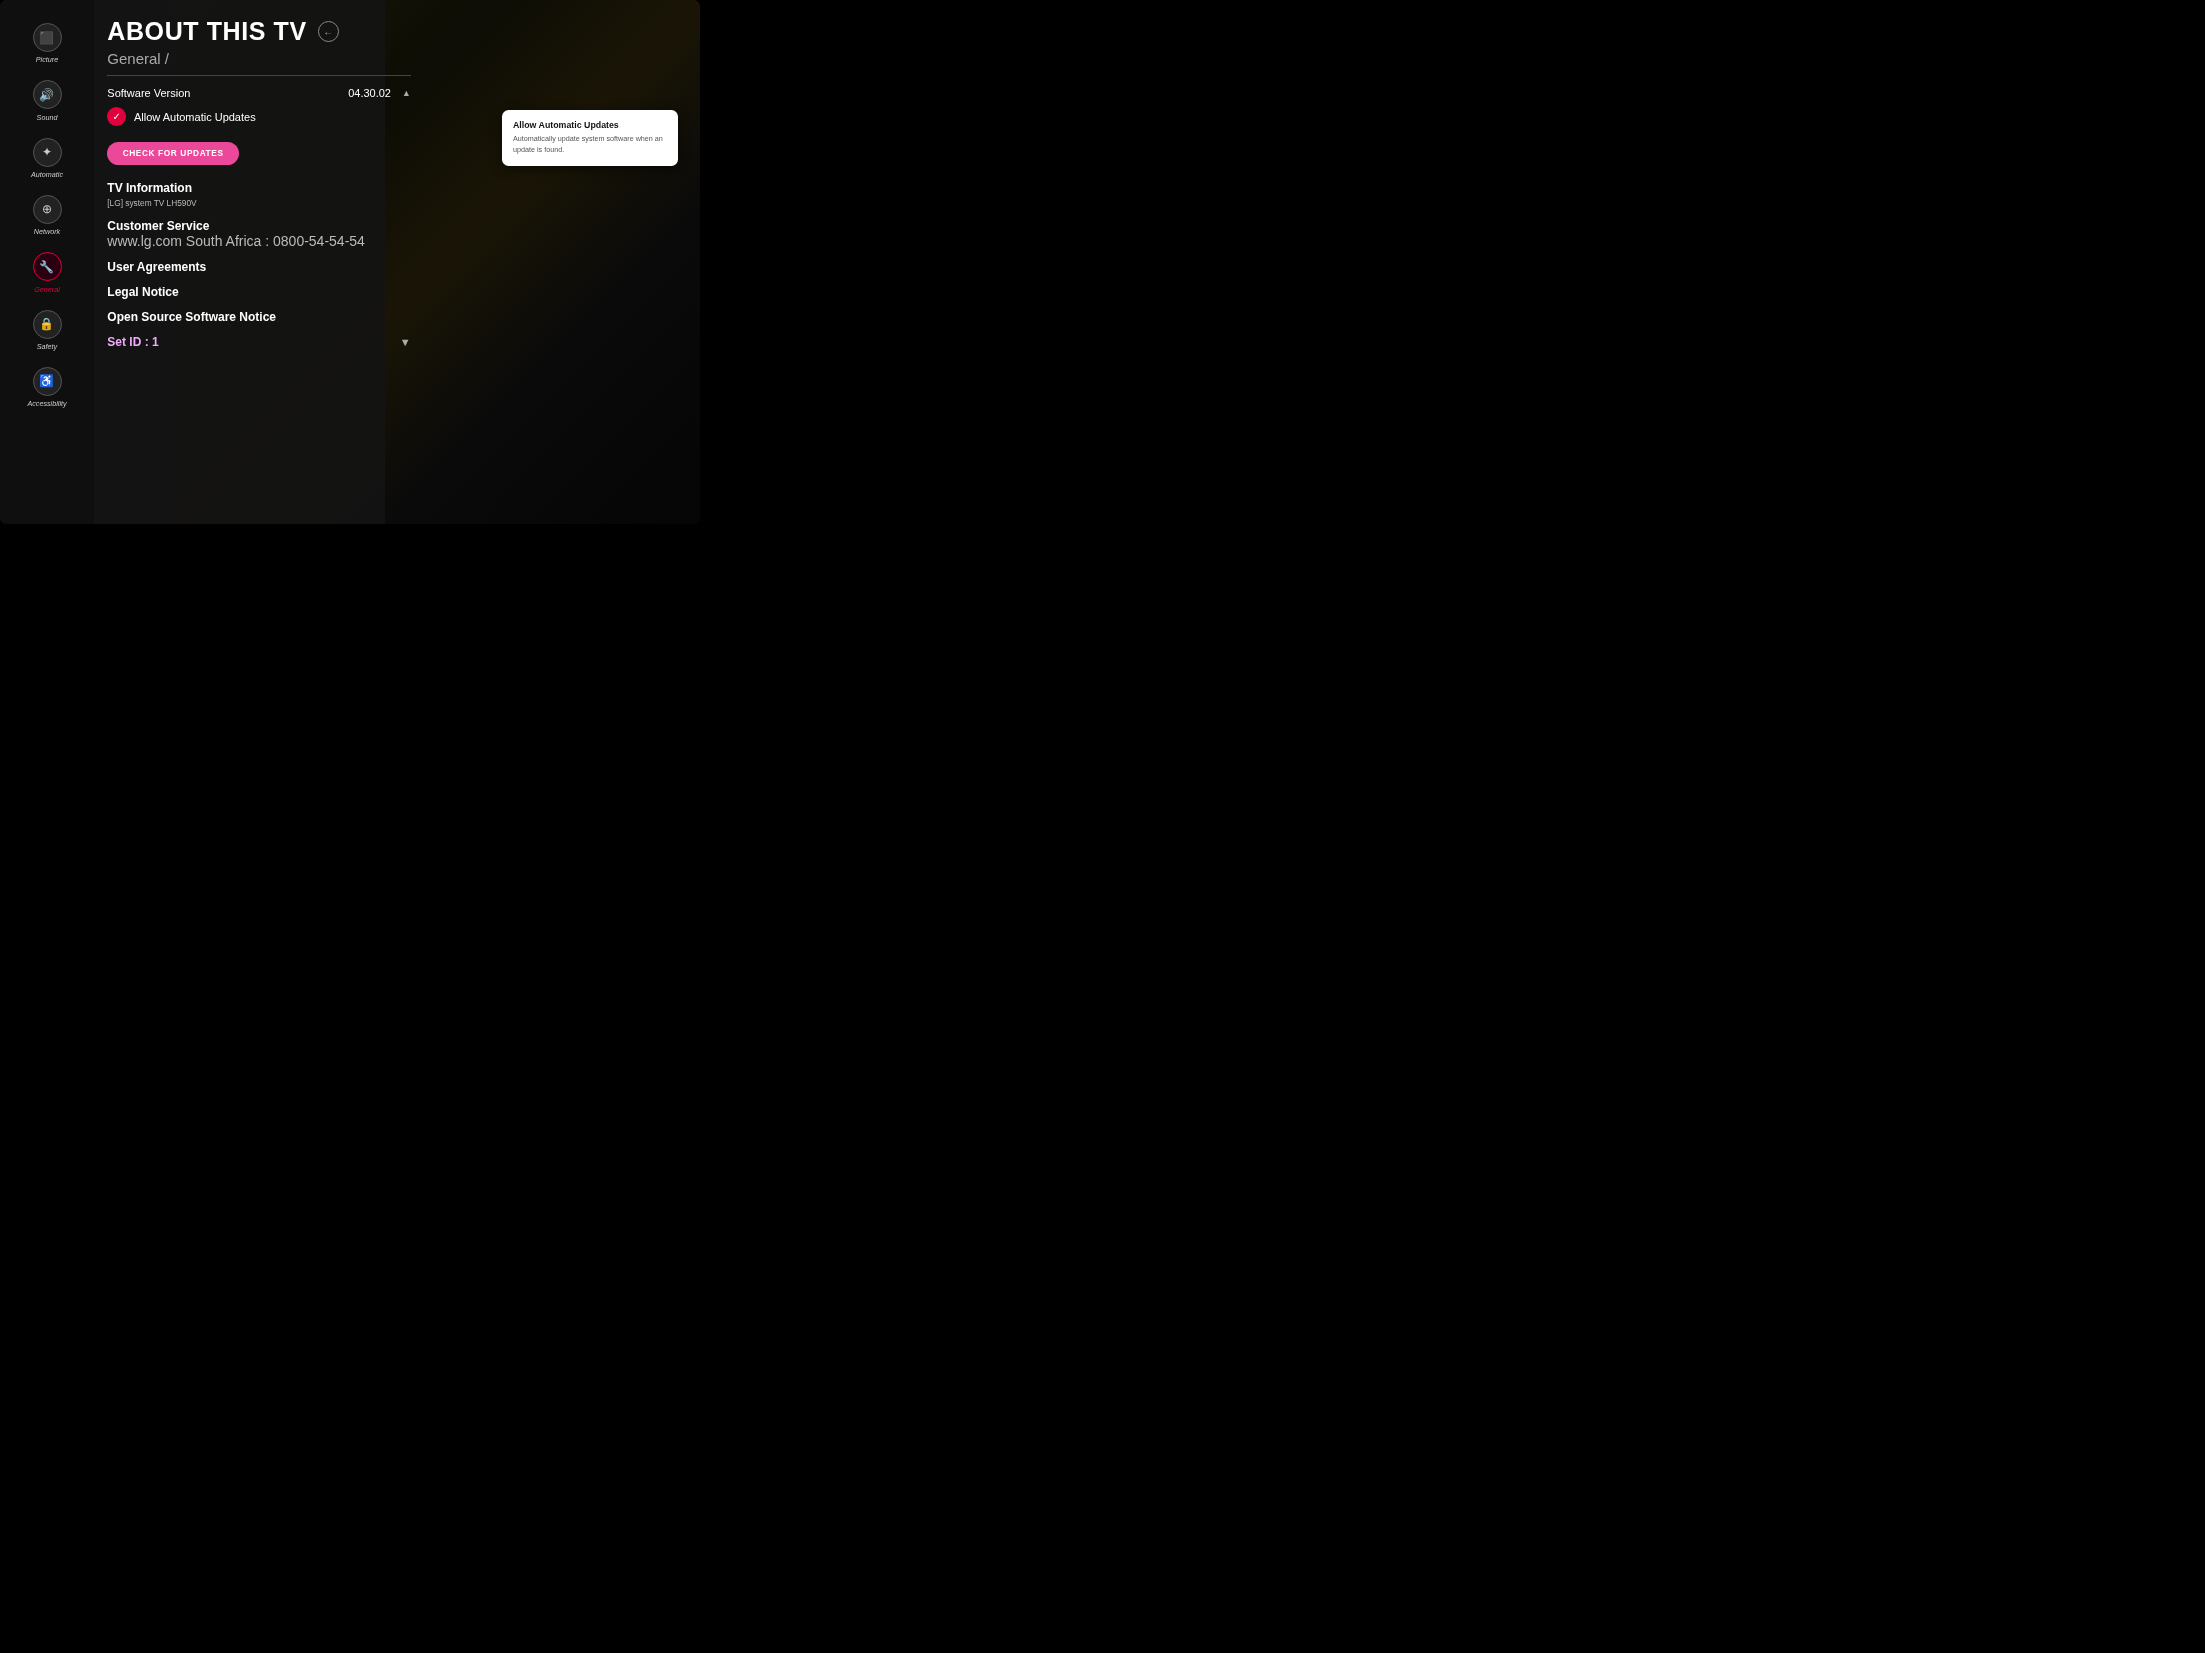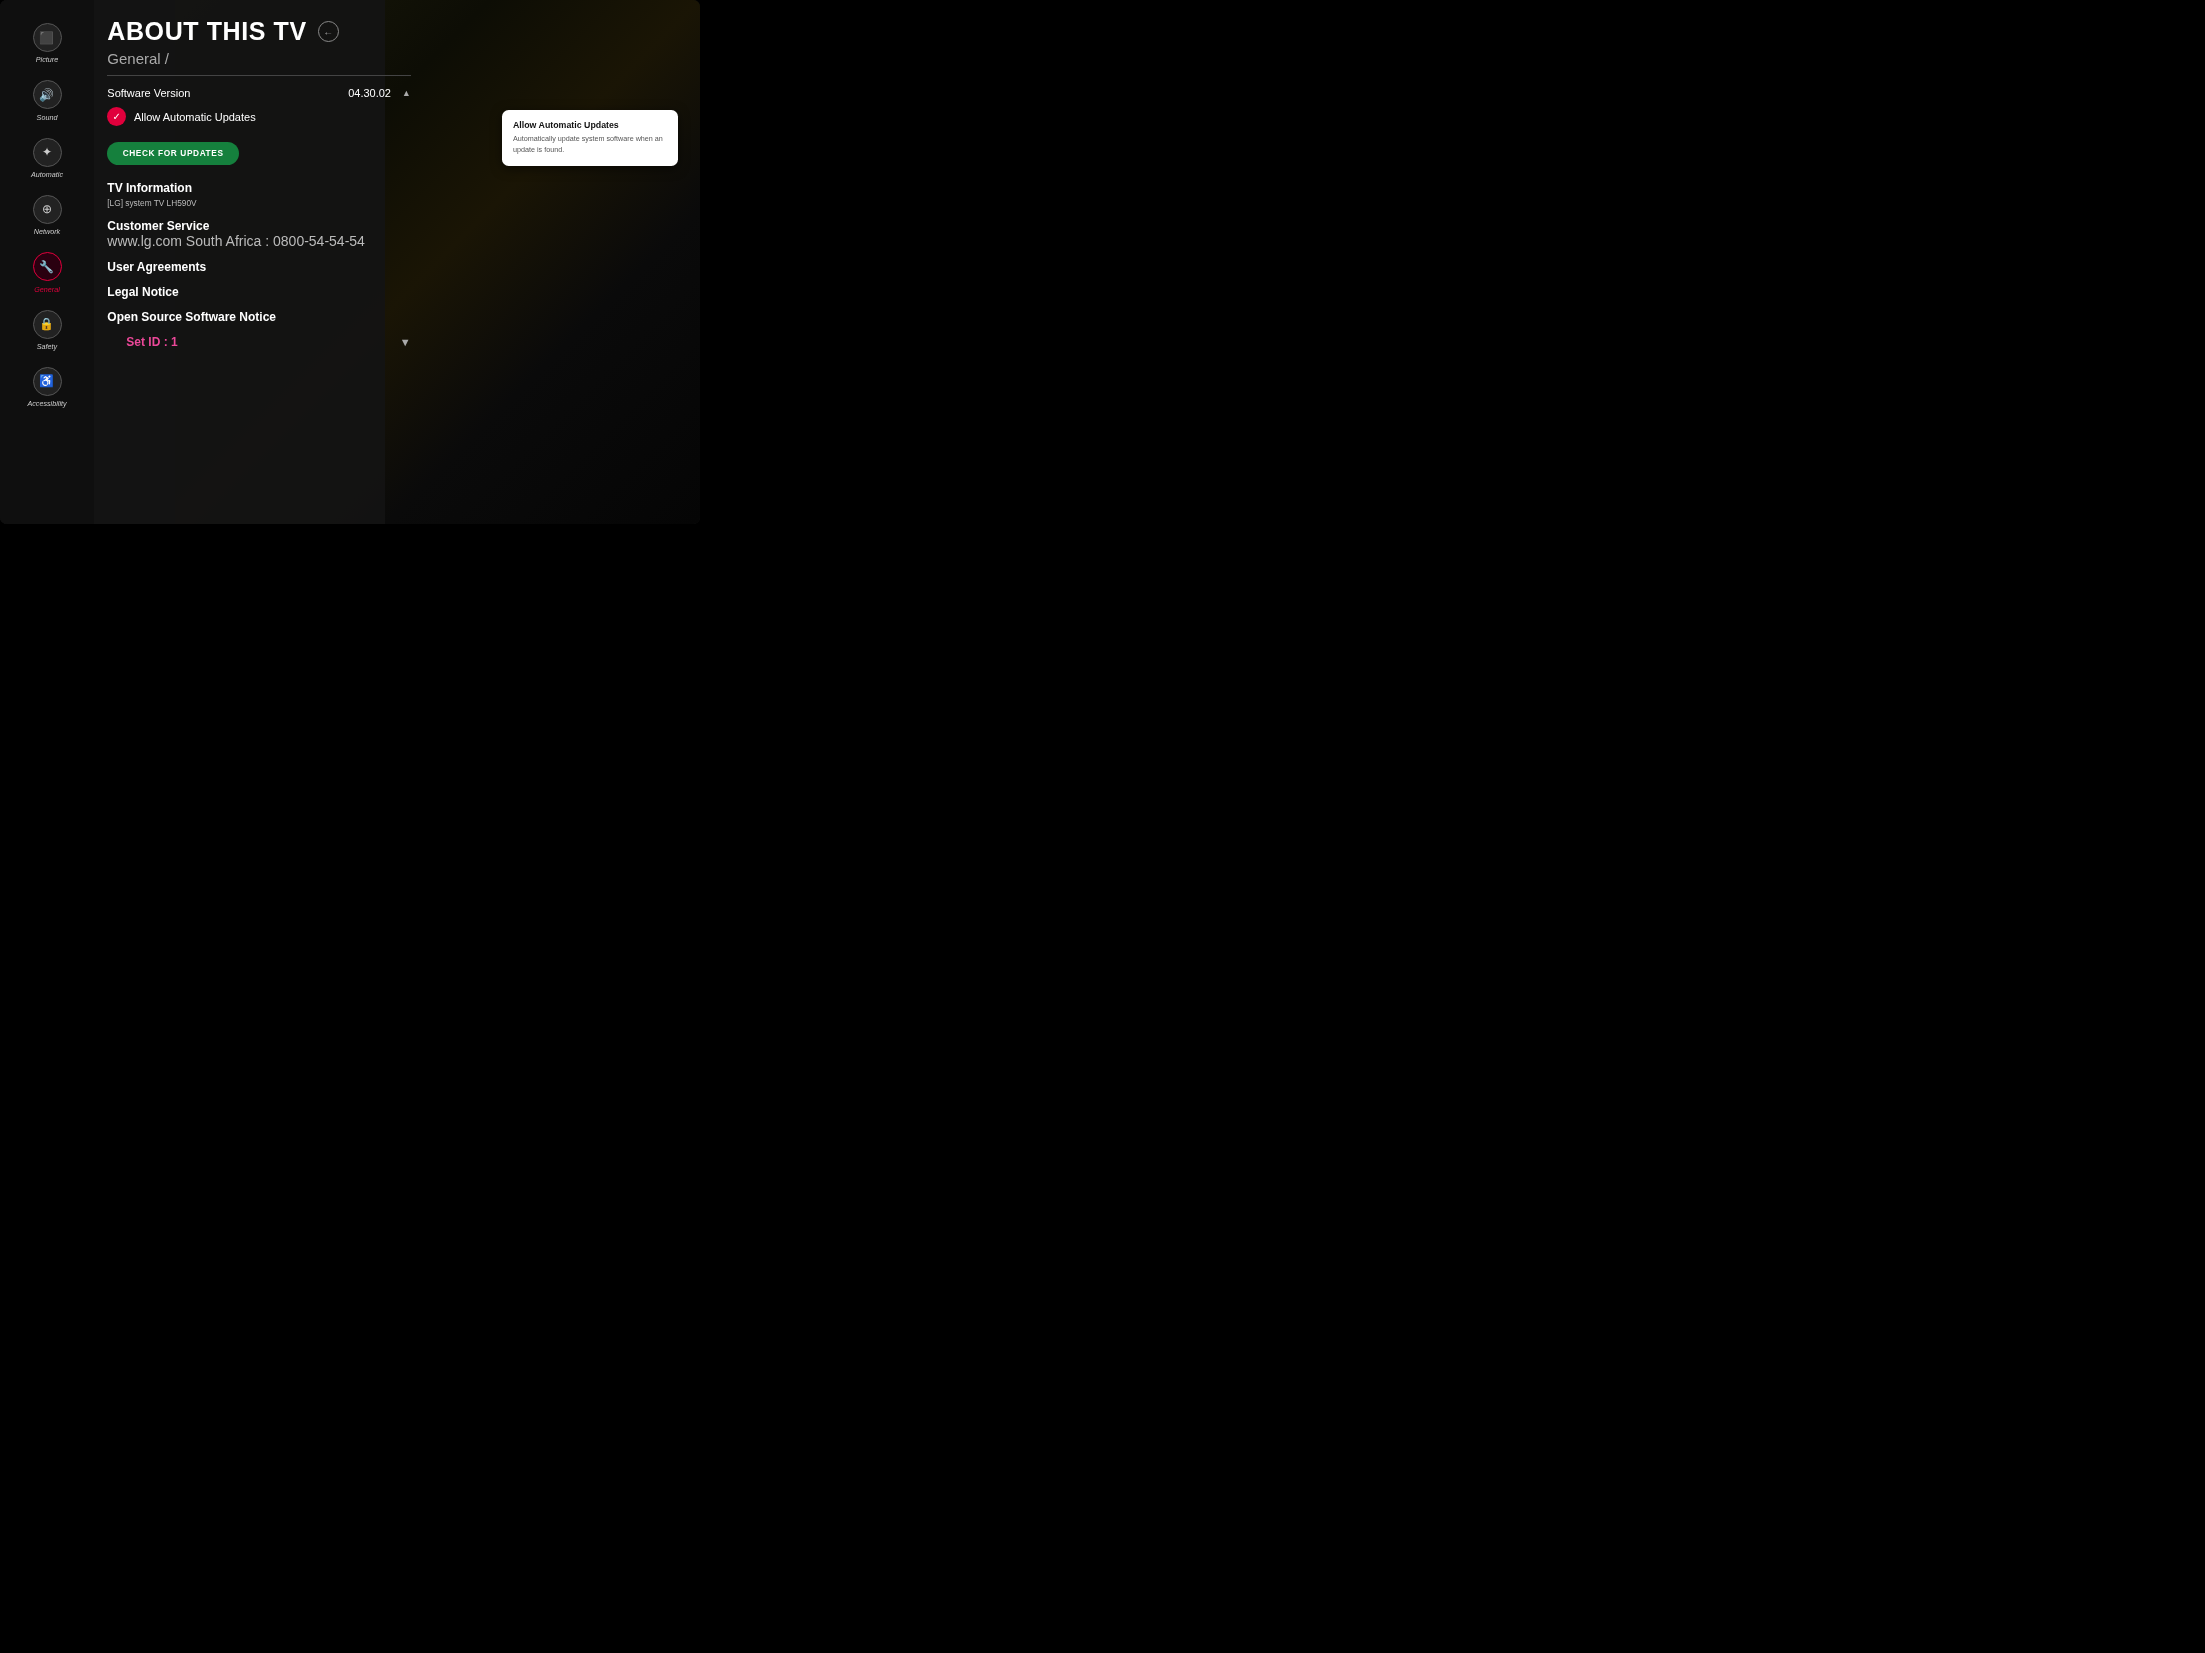--- a/index.html
+++ b/index.html
@@ -204,21 +204,21 @@
 
     .auto-update-label {
       color: #fff;
       font-size: 11px;
     }
 
     .check-updates-btn {
       display: inline-flex;
       align-items: center;
       justify-content: center;
-      background: #15803d;
+      background: #ec4899;
       color: #fff;
       font-size: 8.3px;
       font-weight: bold;
       letter-spacing: 0.6px;
       padding: 6.6px 15.4px;
       border-radius: 13.8px;
       cursor: pointer;
       margin-bottom: 16.5px;
       border: none;
     }
@@ -254,24 +254,23 @@
       font-size: 14px;
     }
 
     .set-id-row {
       display: flex;
       align-items: center;
       justify-content: space-between;
     }
 
     .set-id-text {
-      color: #ec4899;
+      color: #f0abfc;
       font-size: 12px;
       font-weight: bold;
-      margin-left: 19px;
     }
 
     .chevron-down {
       color: #aaa;
       font-size: 11px;
     }
 
     
     .tooltip-popup {
       position: absolute;

